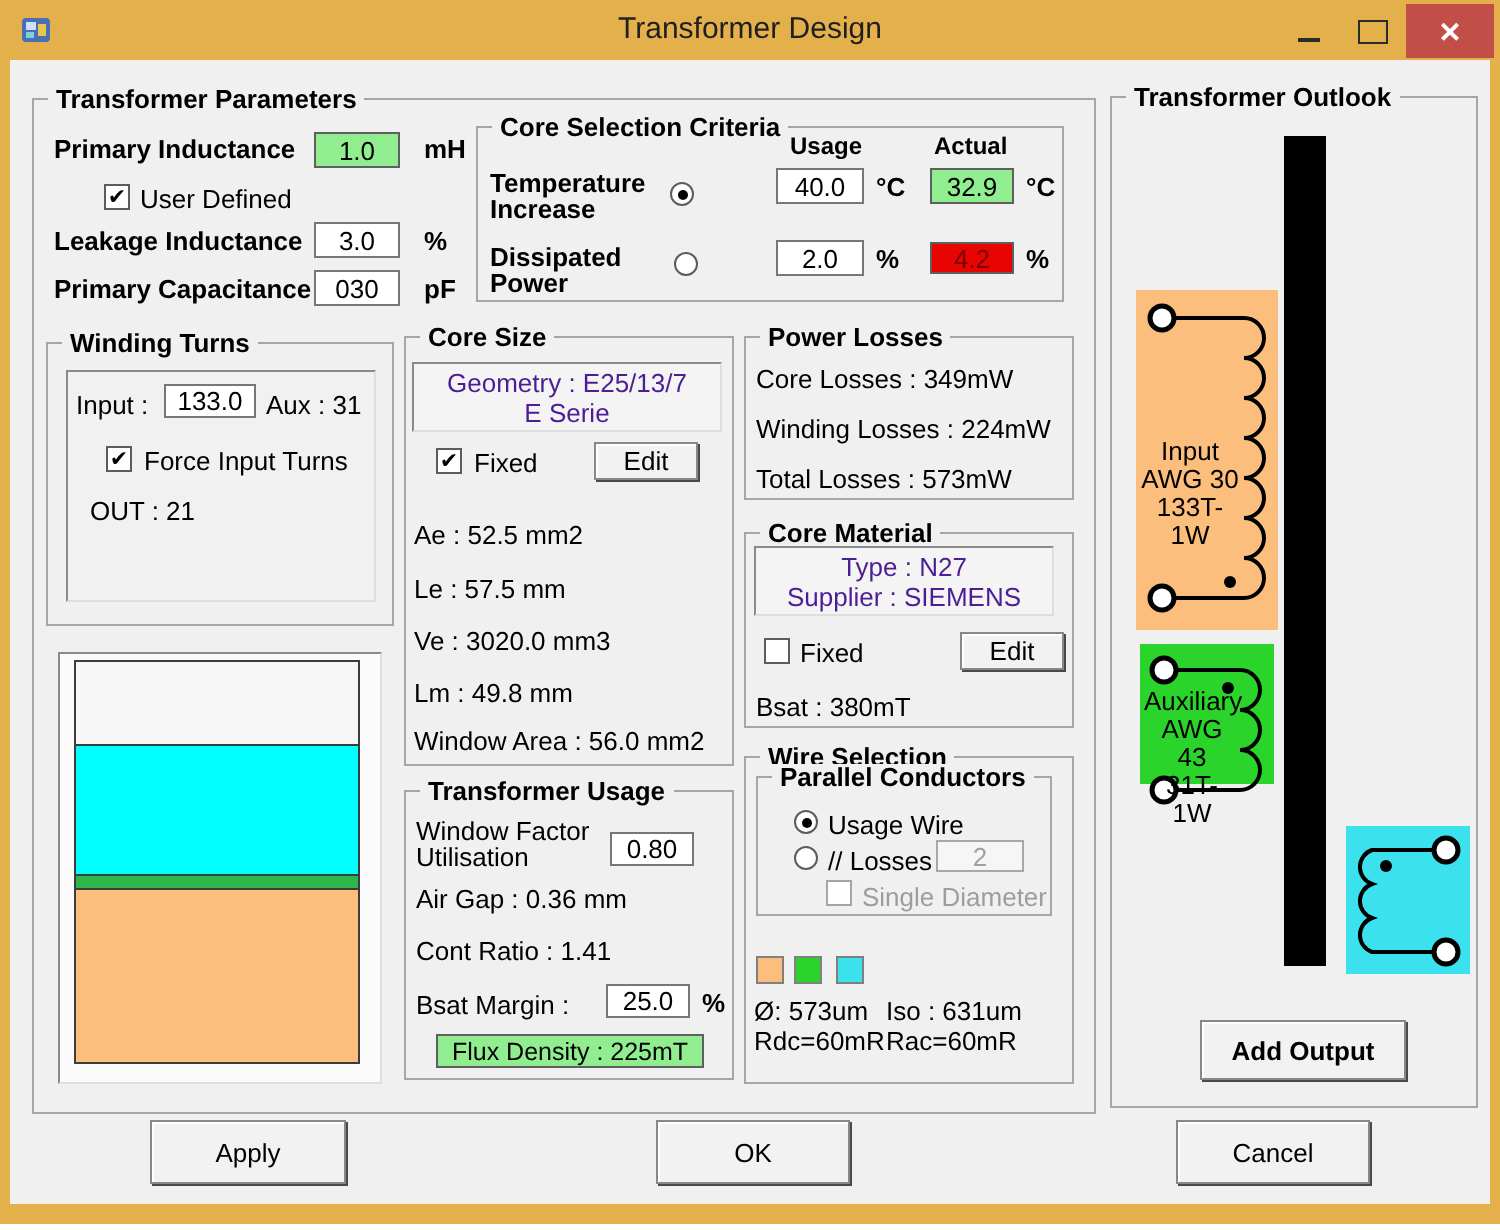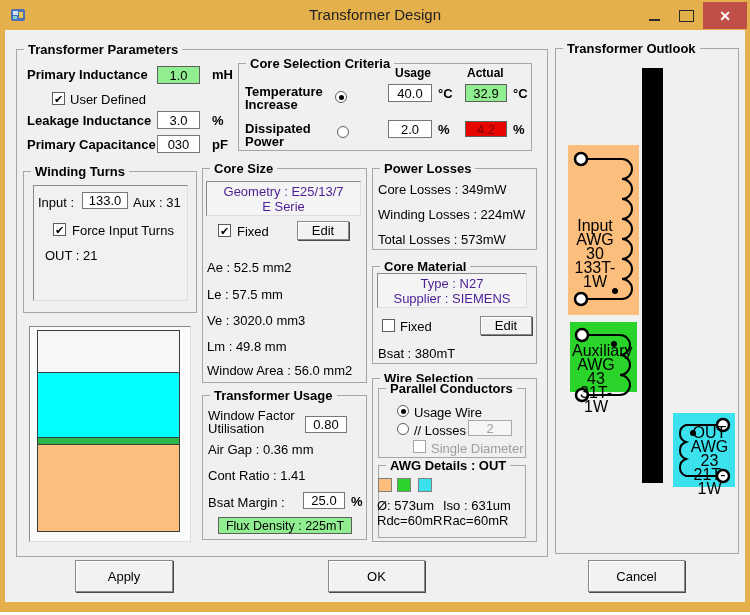--- a/index.html
+++ b/index.html
@@ -25,21 +25,21 @@
   .cb.checked::after{content:"✔";}
   .cb.dis{border-color:#a5a5a5;}
   .radio{position:absolute;width:12px;height:12px;border:1px solid #5c5c5c;border-radius:50%;background:#fff;box-sizing:border-box;}
   .radio.sel::after{content:"";position:absolute;left:2.5px;top:2.5px;width:5px;height:5px;border-radius:50%;background:#000;}
   .btn{position:absolute;background:#f2f2f2;border:1px solid #888;box-shadow:1px 1px 0 #4a4a4a,inset 1px 1px 0 #fff;display:flex;align-items:center;justify-content:center;font-size:13px;color:#000;box-sizing:border-box;}
   .sunken{position:absolute;background:#f4f4f4;border:1px solid;border-color:#8a8a8a #dedede #dedede #8a8a8a;box-sizing:border-box;}
   .p2{display:flex;flex-direction:column;align-items:center;justify-content:center;font-size:13px;line-height:15px;color:#4c1d95;}
   .stack{position:absolute;}
   .stack>div{border:1px solid #3c3c3c;margin-top:-1px;box-sizing:border-box;}
   .winding{position:absolute;}
-  .wtext{position:absolute;font-size:16px;line-height:14px;text-align:center;color:#000;}
+  .wtext{position:absolute;font-size:13px;line-height:14px;text-align:center;color:#000;}
   .corebar{position:absolute;background:#000;}
   .swatch{position:absolute;width:14px;height:14px;border:1px solid #808080;box-sizing:border-box;}
   .greenbg{background:var(--value-green,#90EE90);}
   .redbg{background:var(--value-red,#E80400);color:#7d0000;}
 </style>
 </head>
 <body>
 
 <div id="window">
 
@@ -79,23 +79,20 @@
       <span class="gtitle">Power Losses</span>
     </div>
     <div class="group" style="left:367px;top:236px;width:163px;height:96px;">
       <span class="gtitle">Core Material</span>
     </div>
     <div class="group" style="left:367px;top:348px;width:163px;height:162px;">
       <span class="gtitle">Wire Selection</span>
     </div>
     <div class="group" style="left:373px;top:358px;width:146px;height:68px;">
       <span class="gtitle">Parallel Conductors</span>
-    </div>
-    <div class="group" style="left:373px;top:435px;width:146px;height:71px;">
-      <span class="gtitle">AWG Details : OUT</span>
     </div>
     <div class="group" style="left:550px;top:18px;width:182px;height:504px;">
       <span class="gtitle">Transformer Outlook</span>
     </div>
 
     <div class="txt b" style="left:22px;top:38px;">Primary Inductance</div>
     <div class="vbox greenbg" style="left:152px;top:36px;width:43px;height:18px;">1.0</div>
     <div class="txt b" style="left:207px;top:38px;">mH</div>
     <div class="cb checked" style="left:47px;top:62px;"></div>
     <div class="txt" style="left:65px;top:63px;">User Defined</div>
@@ -220,26 +217,22 @@
       </div>
     </div>
 
     <div class="winding" style="left: 668px; top: 383px; width: 62px; height: 74px; background-color: rgb(59, 226, 238);">
       <svg width="62" height="74" style="position:absolute;left:0;top:0;">
         <path d="M50 12 H13 a9 9 0 0 0 0 17 a9 9 0 0 0 0 17 a9 9 0 0 0 0 17 H50" fill="none" stroke="#000" stroke-width="2"></path>
         <circle cx="50" cy="12" r="6" fill="#fff" stroke="#000" stroke-width="2.5"></circle>
         <circle cx="50" cy="63" r="6" fill="#fff" stroke="#000" stroke-width="2.5"></circle>
         <circle cx="20" cy="20" r="3" fill="#000"></circle>
       </svg>
-      <div class="wtext" style="left:13px;top:13px;width:47px;">
-        <div>OUT</div>
-        <div>AWG 23</div>
-        <div>21T- 1W</div>
-      </div>
-    </div>
-
+    </div>
+
+    <div class="btn b" style="left:595px;top:480px;width:103px;height:30px;">Add Output</div>
 
     <div class="btn" style="left:70px;top:530px;width:98px;height:32px;">Apply</div>
     <div class="btn" style="left:323px;top:530px;width:97px;height:32px;">OK</div>
     <div class="btn" style="left:583px;top:530px;width:97px;height:32px;">Cancel</div>
 
   </div>
 </div>
 
 </body></html>

